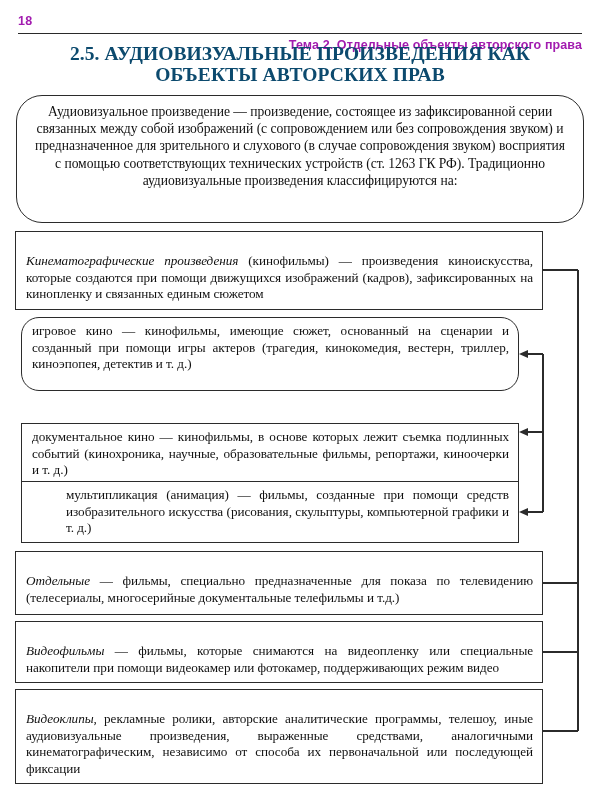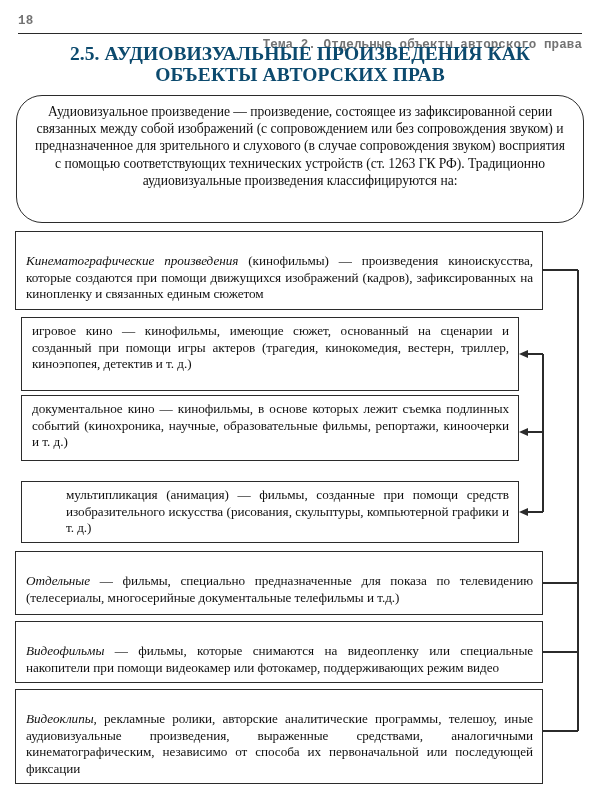--- a/index.html
+++ b/index.html
@@ -17,24 +17,24 @@
     color: #000000;
   }
 
   
   .hdr {
     position: absolute;
     left: 18px;
     top: 14px;
     width: 564px;
     height: 20px;
-    font-family: Liberation Mono, monospace;
+    font-family: Liberation Sans, sans-serif;
     font-size: 12.5px;
     font-weight: bold;
-    color: #737373;
+    color: #a21caf;
   }
   .hdr-page {
     position: absolute;
     left: 0;
     top: 0;
     letter-spacing: 0.2px;
   }
   .hdr-title {
     position: absolute;
     right: 0;
@@ -111,22 +111,22 @@
   #cat4 { top: 689px; height: 95px; }
 
   
   .sub-box {
     left: 21px;
     width: 498px;
     padding: 5px 9px 5px 10px;
   }
   .sub-box .txt { text-align: justify; text-justify: inter-word; }
 
-  #sub1 { top: 317px; height: 74px; }
-  #sub2 { top: 395px; height: 66px; }
+  #sub1 { top: 317px; height: 74px; border-radius: 18px; }
+  #sub2 { top: 423px; height: 66px; }
   #sub3 { top: 481px; height: 62px; padding-left: 44px; }
 
   .lead {
     font-style: italic;
     font-weight: normal;
   }
 
   
   #wires {
     position: absolute;

